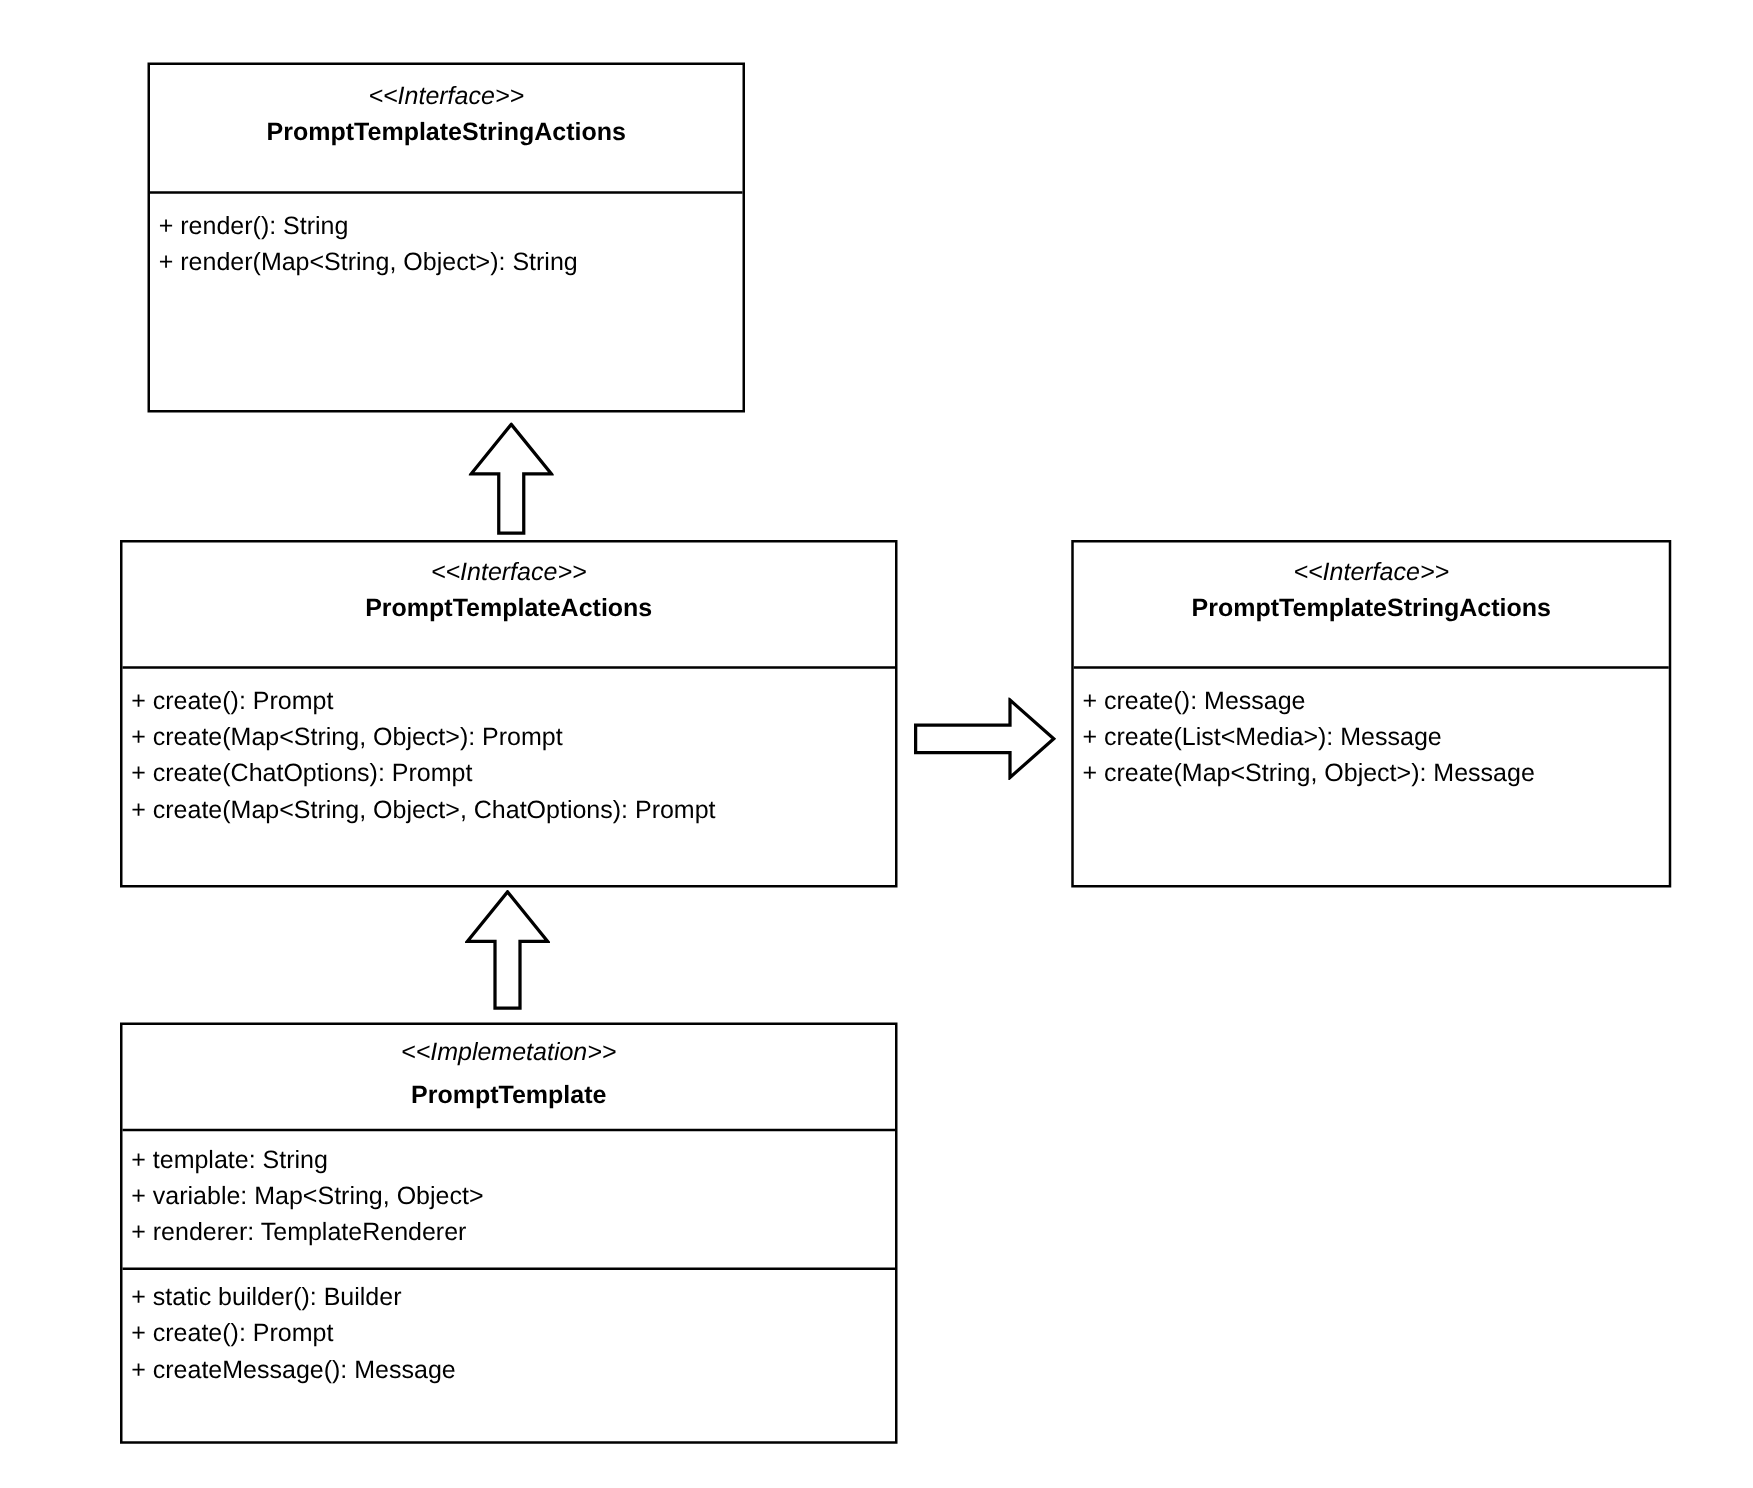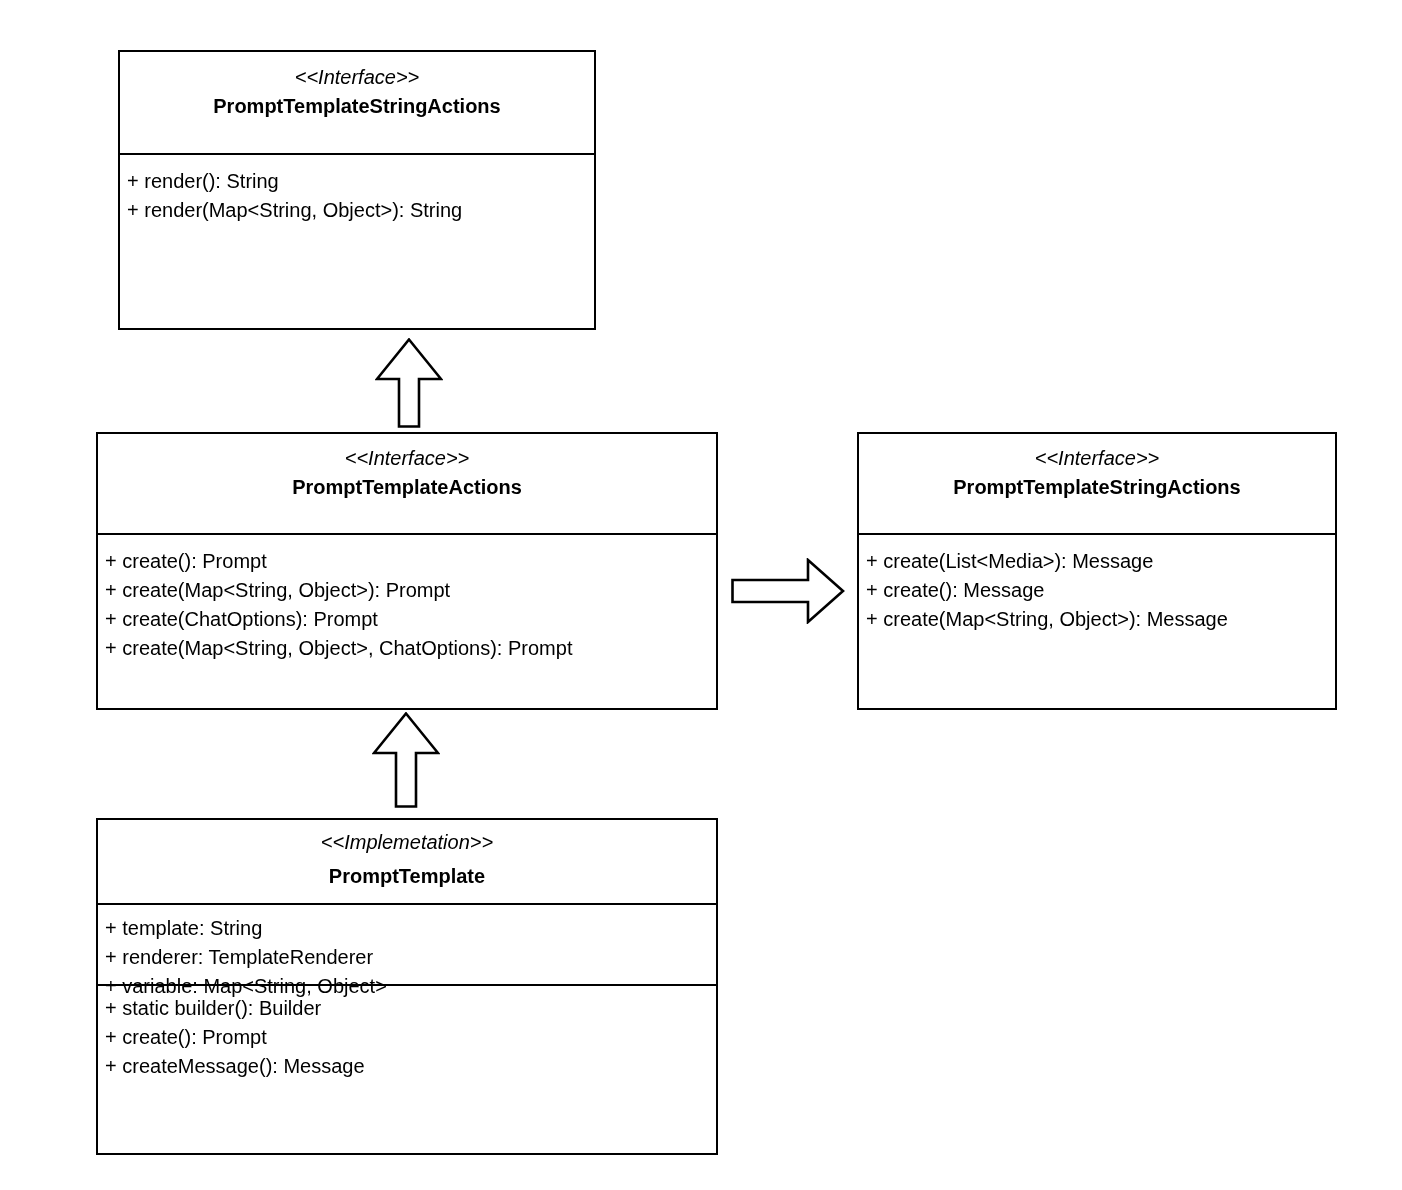--- a/index.html
+++ b/index.html
@@ -47,21 +47,21 @@
   #box-template-actions { left: 96px;  top: 432px; width: 622px; height: 278px; }
   #box-template-actions .uml-header { height: 101px; padding-top: 10px; }
 
   #box-message-actions  { left: 857px; top: 432px; width: 480px; height: 278px; }
   #box-message-actions .uml-header { height: 101px; padding-top: 10px; }
 
   #box-prompt-template  { left: 96px;  top: 818px; width: 622px; height: 337px; }
   #box-prompt-template .uml-header { height: 85px; padding-top: 8px; }
   #box-prompt-template .class-name { margin-top: 5px; }
   #box-prompt-template .fields {
-    height: 81px;
+    height: 111px;
     border-bottom: 2px solid #000000;
     padding-top: 9px;
   }
   #box-prompt-template .methods { padding-top: 8px; }
 
   .arrow { position: absolute; }
   #arrow-up-top    { left: 375px; top: 338px; }
   #arrow-right-mid { left: 731px; top: 558px; }
   #arrow-up-bottom { left: 372px; top: 712px; }
 </style>
@@ -93,35 +93,35 @@
       <div class="member">+ create(Map&lt;String, Object&gt;, ChatOptions): Prompt</div>
     </div>
   </div>
 
   <div class="uml-class" id="box-message-actions">
     <div class="uml-header">
       <div class="stereotype">&lt;&lt;Interface&gt;&gt;</div>
       <div class="class-name">PromptTemplateStringActions</div>
     </div>
     <div class="uml-section methods">
+      <div class="member">+ create(): Message</div>
       <div class="member">+ create(List&lt;Media&gt;): Message</div>
-      <div class="member">+ create(): Message</div>
       <div class="member">+ create(Map&lt;String, Object&gt;): Message</div>
     </div>
   </div>
 
   <div class="uml-class" id="box-prompt-template">
     <div class="uml-header">
       <div class="stereotype">&lt;&lt;Implemetation&gt;&gt;</div>
       <div class="class-name">PromptTemplate</div>
     </div>
     <div class="uml-section fields">
       <div class="member">+ template: String</div>
+      <div class="member">+ variable: Map&lt;String, Object&gt;</div>
       <div class="member">+ renderer: TemplateRenderer</div>
-      <div class="member">+ variable: Map&lt;String, Object&gt;</div>
     </div>
     <div class="uml-section methods">
       <div class="member">+ static builder(): Builder</div>
       <div class="member">+ create(): Prompt</div>
       <div class="member">+ createMessage(): Message</div>
     </div>
   </div>
 
   <svg class="arrow" id="arrow-up-top" width="68" height="90" viewBox="0 0 68 90">
     <polygon points="34,1.5 66,41 44,41 44,88.5 24,88.5 24,41 2,41" fill="#ffffff" stroke="#000000" stroke-width="2.6" stroke-linejoin="miter"></polygon>

